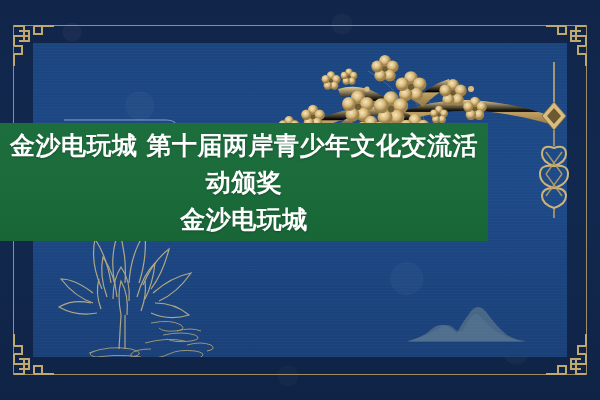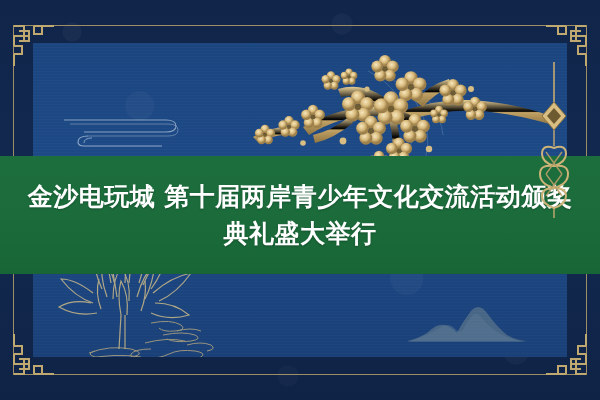--- a/index.html
+++ b/index.html
@@ -41,21 +41,21 @@
   .inner-panel::after{
     content:"";position:absolute;inset:0;
     background:
       repeating-linear-gradient(0deg, rgba(255,255,255,.018) 0 1px, transparent 1px 3px),
       radial-gradient(circle at 20% 20%, rgba(255,255,255,.035) 0 14px, transparent 15px),
       radial-gradient(circle at 70% 75%, rgba(255,255,255,.03) 0 16px, transparent 17px);
     pointer-events:none;
   }
   
   .green-band{
-    position:absolute;left:0;top:156px;width:600px;height:118px;
+    position:absolute;left:0;top:123px;width:488px;height:118px;
     background:linear-gradient(180deg,#1d6e3d 0%,#1b6b3b 50%,#186636 100%);
     display:flex;align-items:center;justify-content:center;
   }
   .title-text{
     color:#ffffff;font-weight:bold;font-size:25px;line-height:37px;
     text-align:center;width:560px;letter-spacing:.5px;
     font-family:"DejaVu Sans","Liberation Sans",sans-serif;
     text-shadow:0 1px 2px rgba(0,0,0,.25);
   }
   .corner{position:absolute;width:46px;height:46px;}
@@ -300,21 +300,21 @@
           </g>
         </g>
       </svg>
     </div>
 
   </div>
 
   <div class="green-band">
     <div class="title-text">
       <div>金沙电玩城 第十届两岸青少年文化交流活动颁奖</div>
-      <div>典礼盛大举行</div>
+      <div>金沙电玩城</div>
     </div>
   </div>
 
   <div class="knot" style="right:14px;top:62px;height:160px;">
     <svg width="64" height="160" viewBox="0 0 64 160">
       <line x1="32" y1="0" x2="32" y2="40" stroke="#c6ab72" stroke-width="1.6"></line>
       <path d="M32 40 L44 54 L32 68 L20 54 Z" fill="#d9be83" stroke="#8e7440" stroke-width="1"></path>
       <path d="M32 46 L39 54 L32 62 L25 54 Z" fill="#6d5a31"></path>
       <line x1="32" y1="68" x2="32" y2="84" stroke="#c6ab72" stroke-width="1.4"></line>
       <g fill="none" stroke="#cdb378" stroke-width="2">

